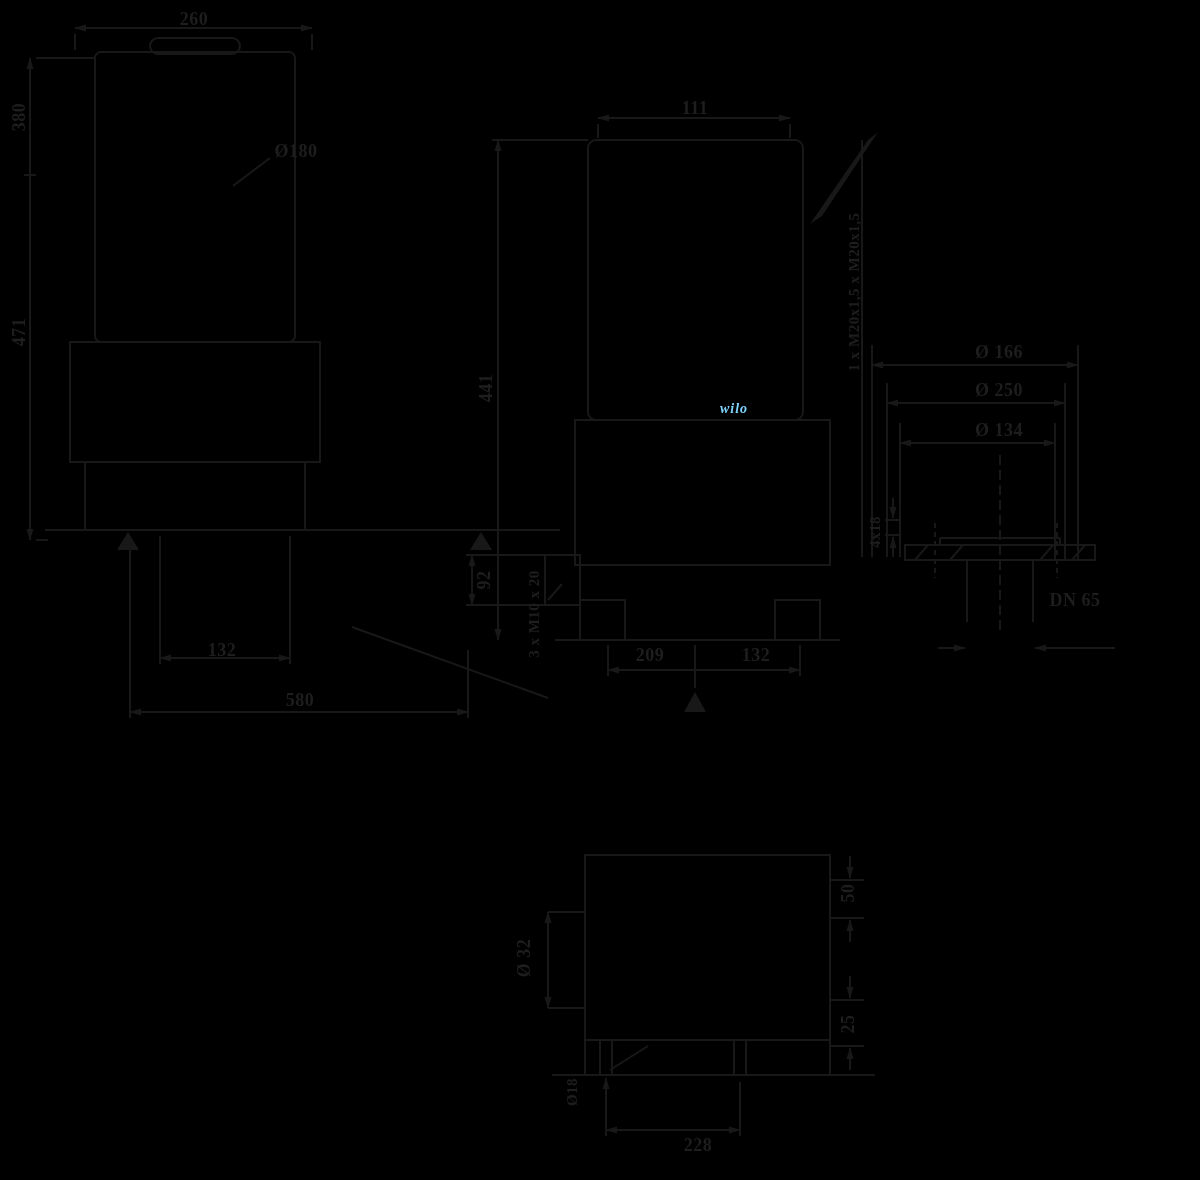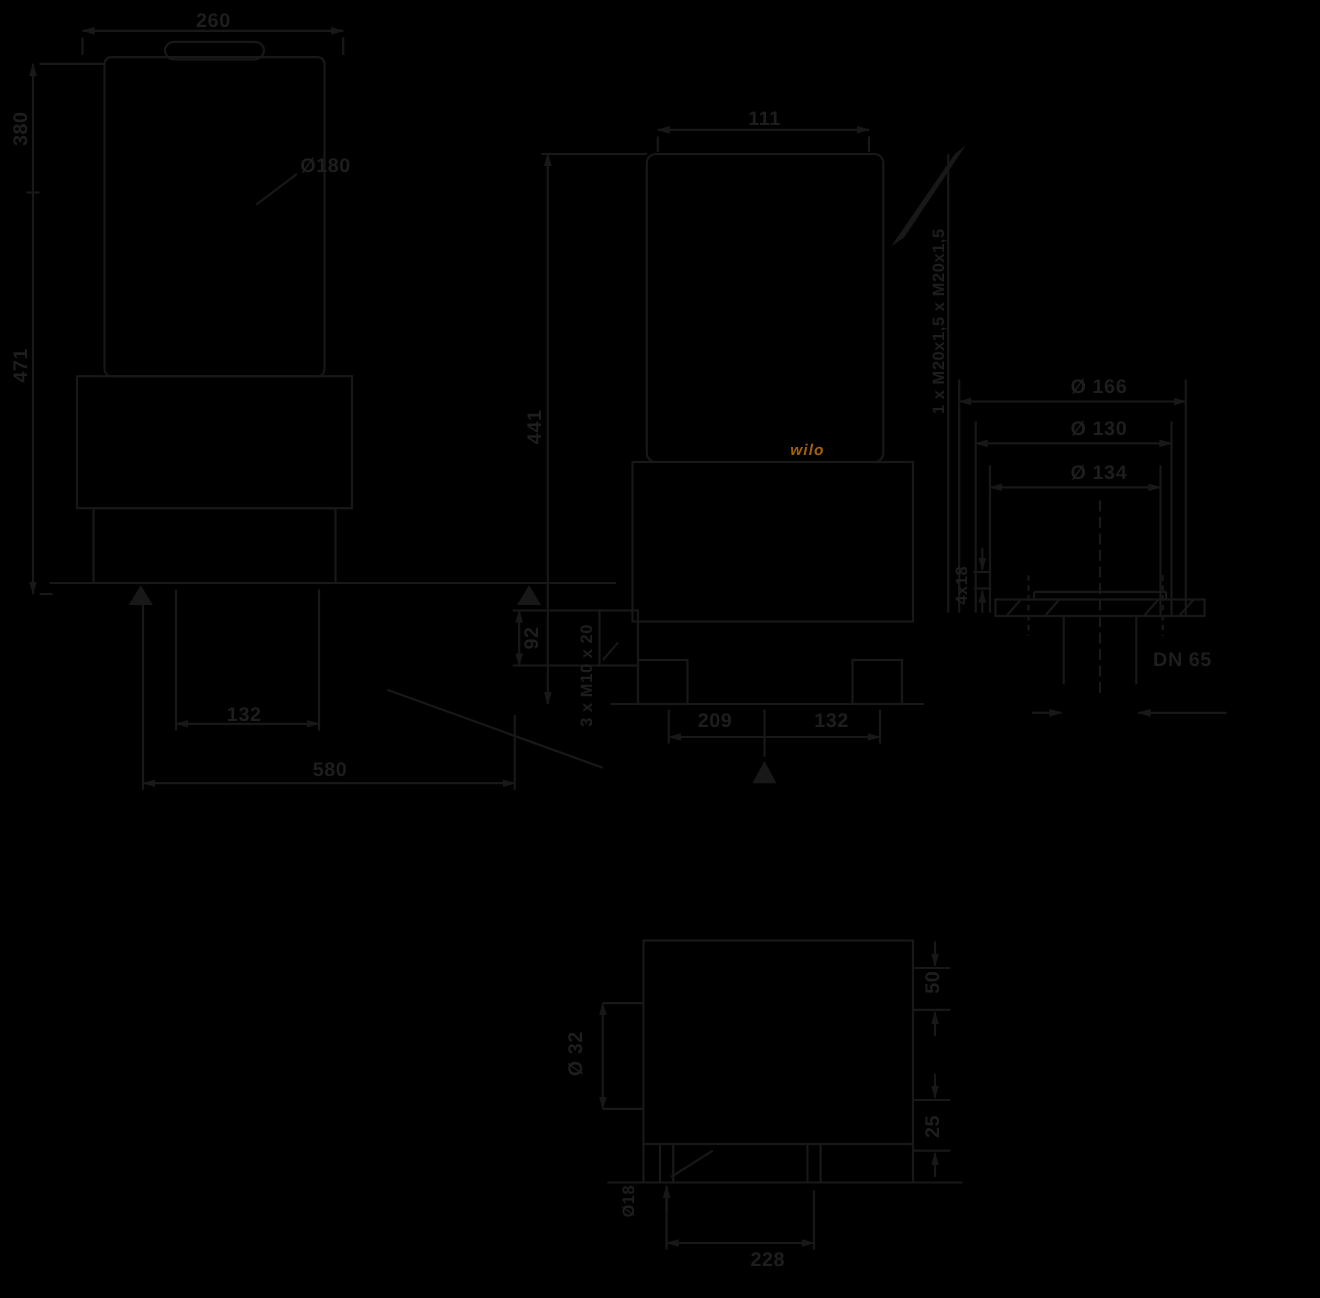--- a/index.html
+++ b/index.html
@@ -1,37 +1,37 @@
 <!DOCTYPE html>
 <html><head>
 <meta charset="utf-8">
 <style>
   html,body{margin:0;padding:0;background:#000;}
   #canvas{
     position:relative;
     width:1200px;height:1180px;
     background:#000;
     overflow:hidden;
-    font-family:Liberation Sans, sans-serif;
+    font-family:Liberation Serif, serif;
   }
   svg{position:absolute;left:0;top:0;}
   .lbl{
     position:absolute;
     color:#1e1e1e;
     font-size:18px;
     font-weight:bold;
     white-space:nowrap;
     transform:translate(-50%,-50%);
     letter-spacing:0.5px;
     user-select:none;
   }
   .rot{transform:translate(-50%,-50%) rotate(-90deg);}
   .small{font-size:15px;}
   .logo{
-    color:#a16207;
+    color:#7dd3fc;
     font-size:14px;
     font-weight:bold;
     font-style:italic;
     letter-spacing:1px;
     text-align:center;
   }
 </style>
 </head>
 <body>
 
@@ -210,21 +210,21 @@
   <div class="lbl" style="left:695px;top:108px">111</div>
   <div class="lbl rot" style="left:486px;top:388px">441</div>
   <div class="lbl rot" style="left:484px;top:580px">92</div>
   <div class="lbl rot small" style="left:534px;top:614px">3 x M10 x 20</div>
   <div class="lbl" style="left:650px;top:655px">209</div>
   <div class="lbl" style="left:756px;top:655px">132</div>
   <div class="lbl logo" style="position:absolute;left:734px;top:409px;transform:translate(-50%,-50%)">wilo</div>
   <div class="lbl rot small" style="left:854px;top:292px">1 x M20x1,5 x M20x1,5</div>
 
   <div class="lbl" style="left:999px;top:352px">Ø 166</div>
-  <div class="lbl" style="left:999px;top:390px">Ø 130</div>
+  <div class="lbl" style="left:999px;top:390px">Ø 250</div>
   <div class="lbl" style="left:999px;top:430px">Ø 134</div>
   <div class="lbl rot small" style="left:875px;top:532px">4x18</div>
   <div class="lbl" style="left:1075px;top:600px">DN 65</div>
 
   <div class="lbl rot" style="left:524px;top:958px">Ø 32</div>
   <div class="lbl rot small" style="left:572px;top:1092px">Ø18</div>
   <div class="lbl" style="left:698px;top:1145px">228</div>
   <div class="lbl rot" style="left:848px;top:893px">50</div>
   <div class="lbl rot" style="left:848px;top:1024px">25</div>
 

